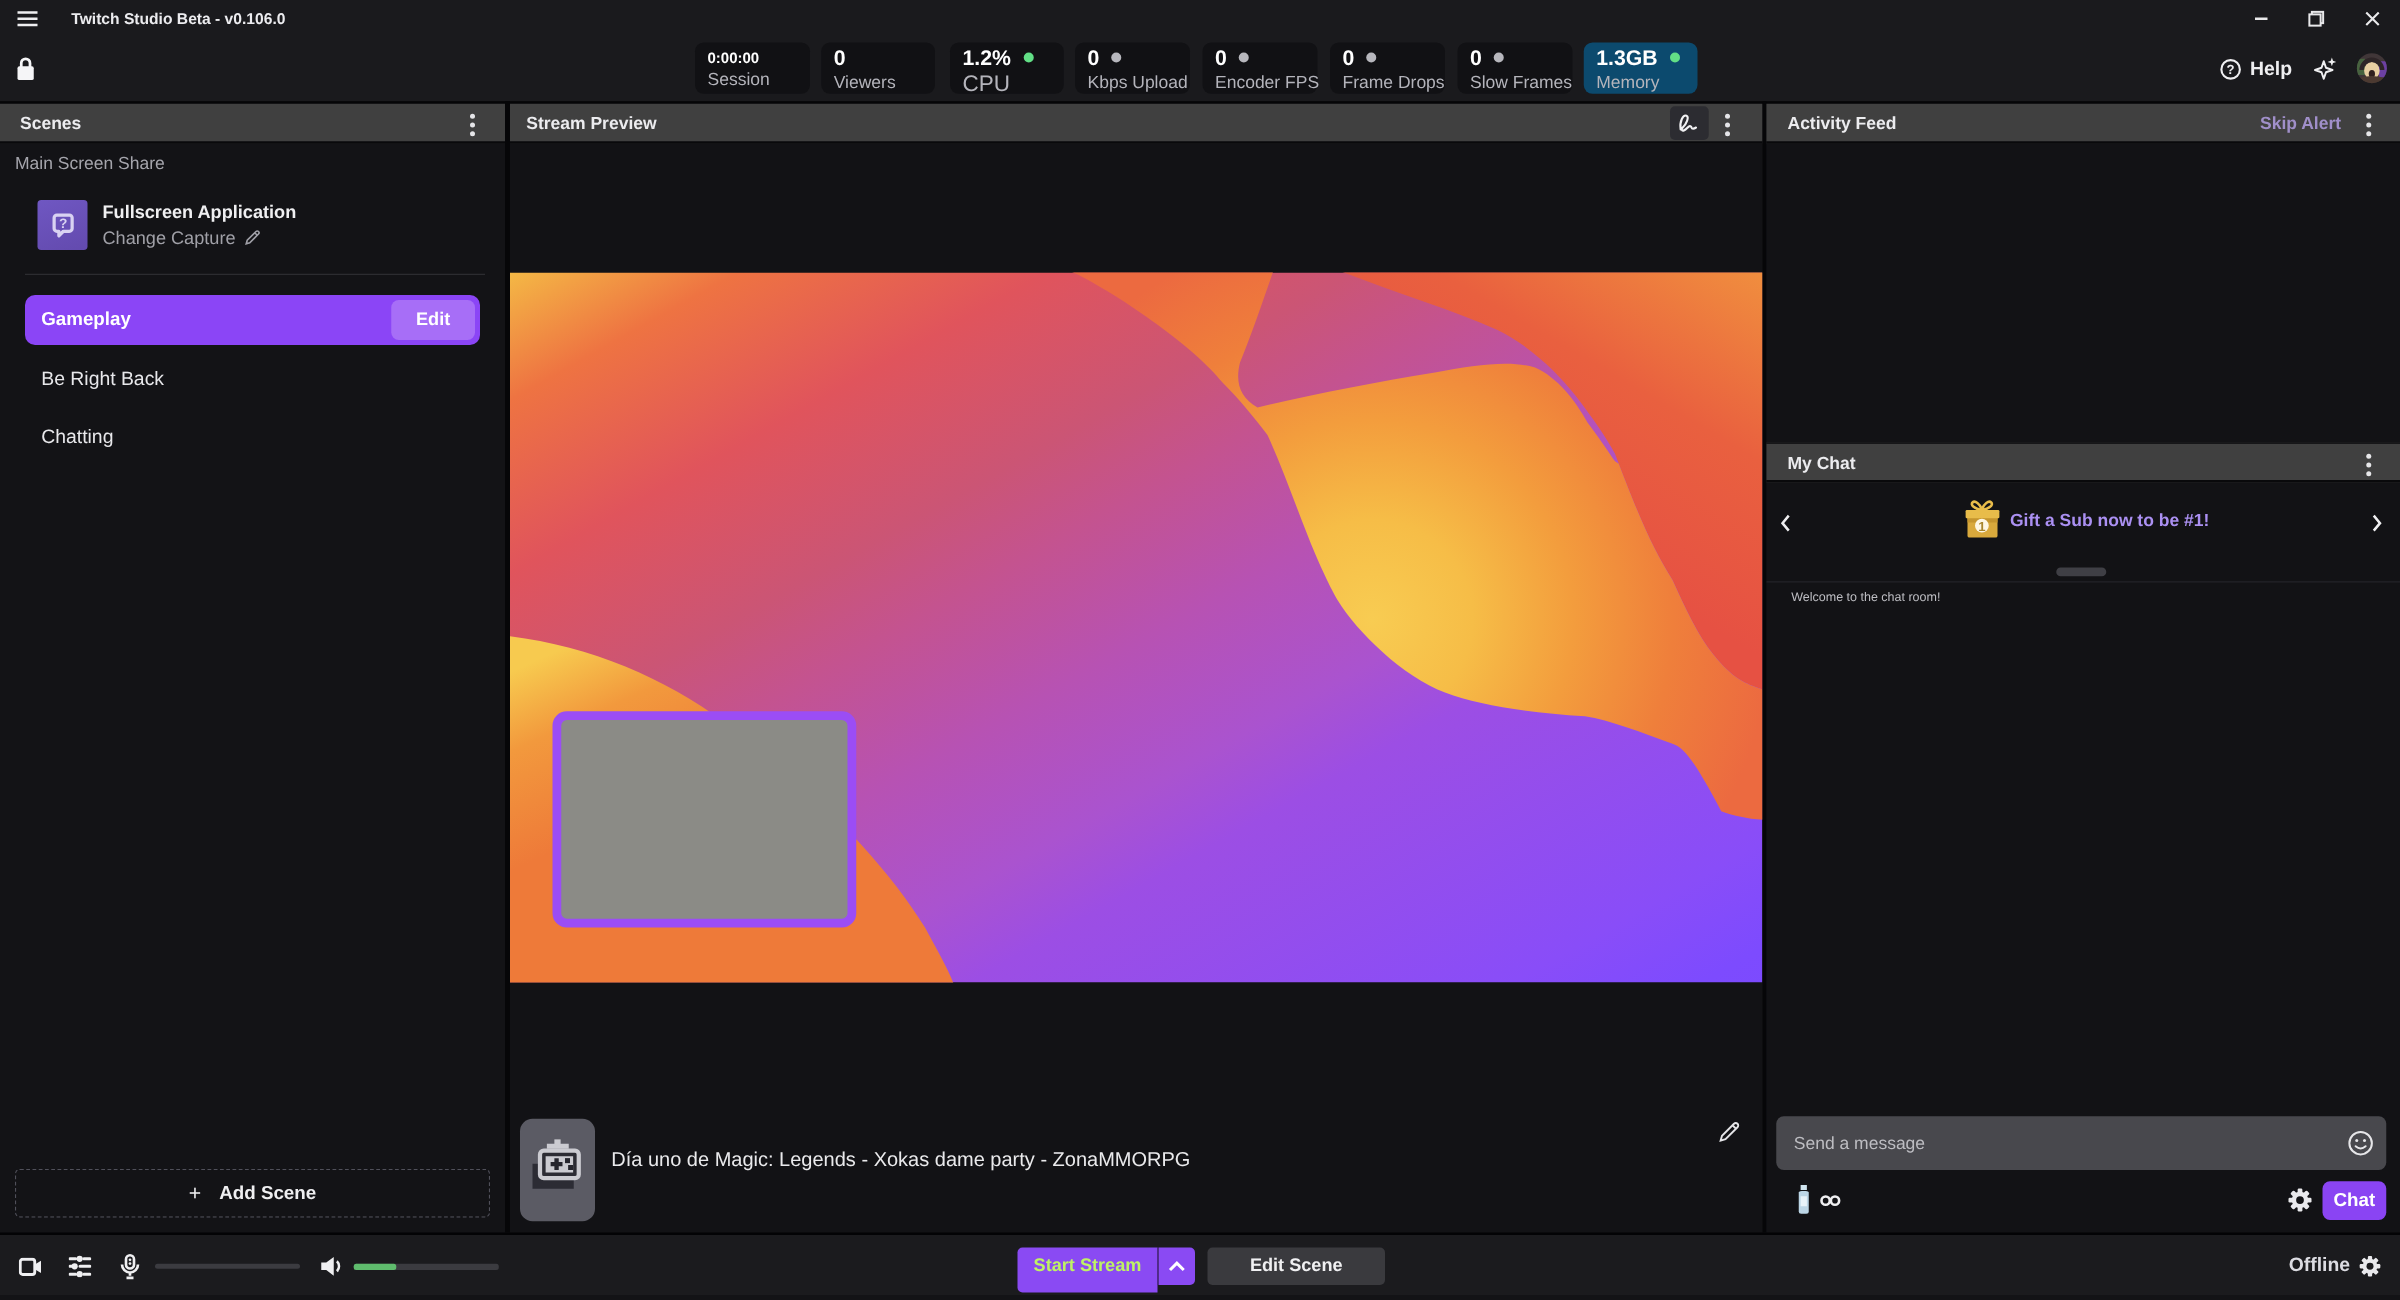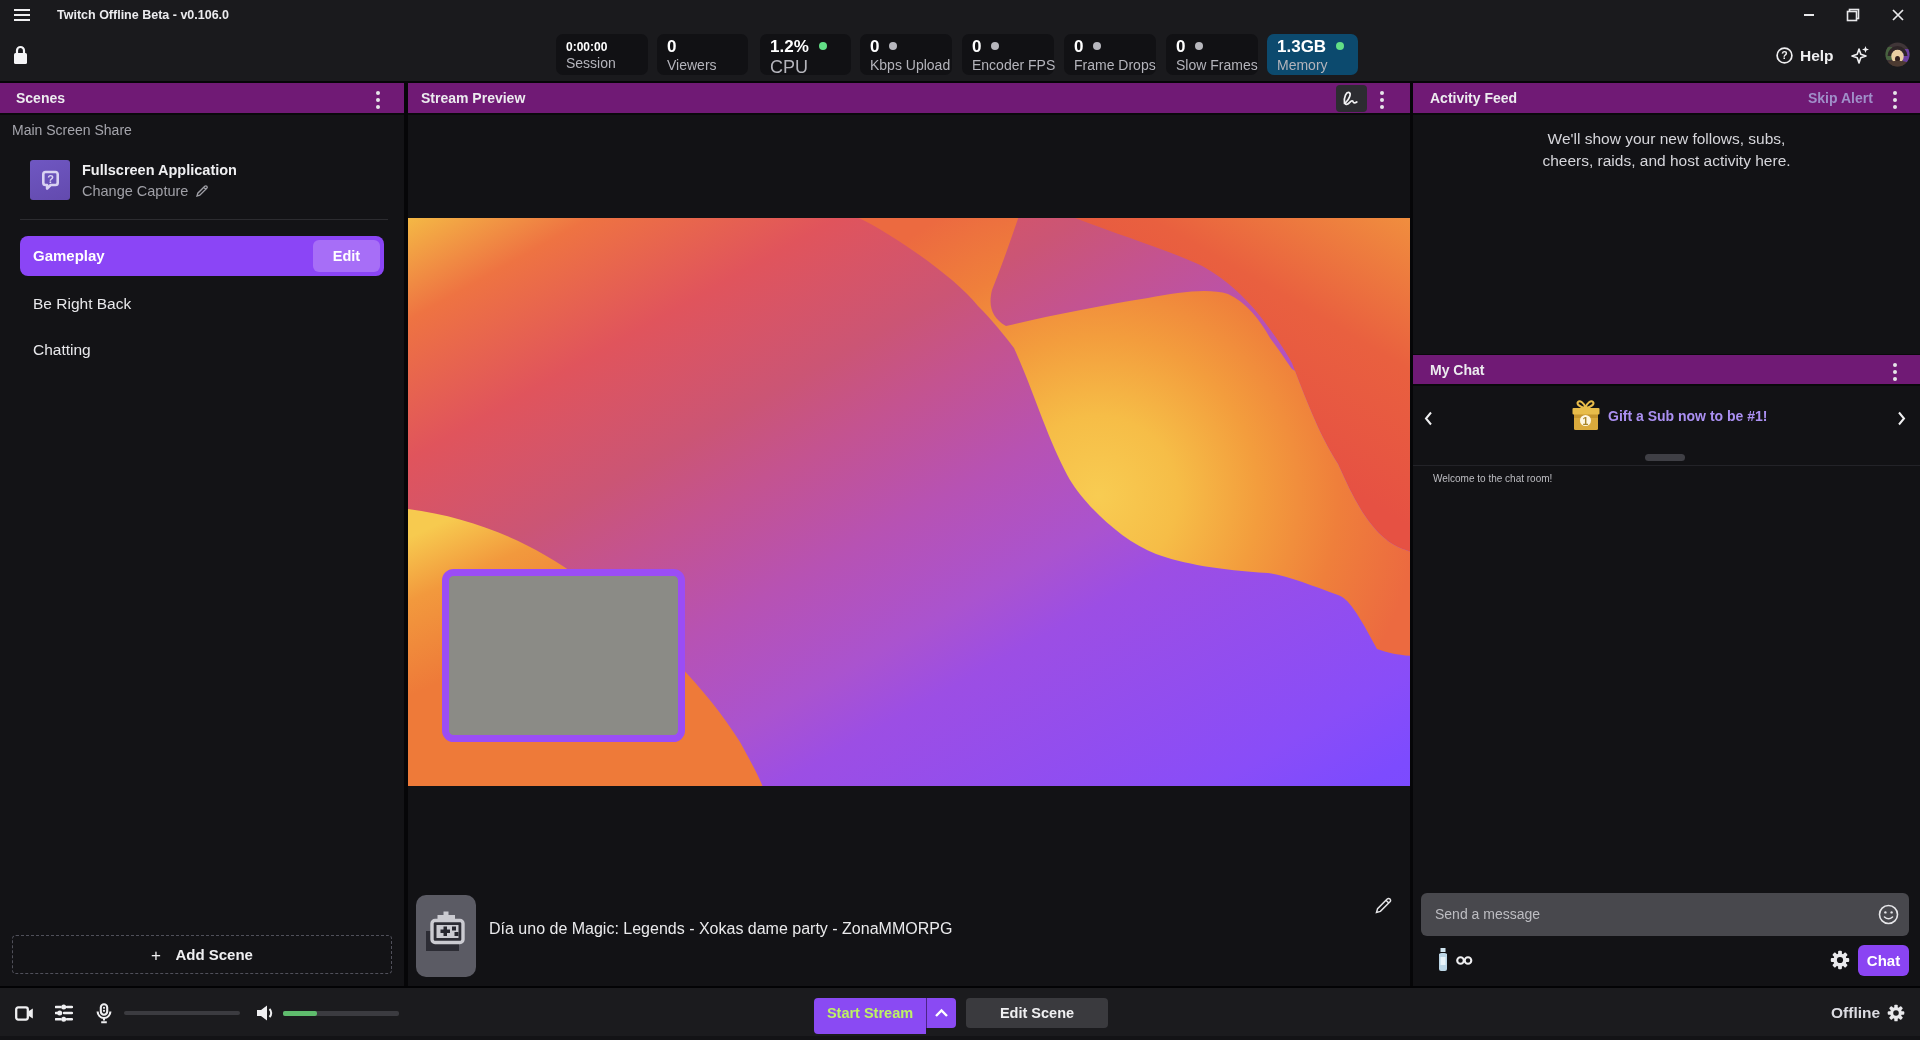--- a/index.html
+++ b/index.html
@@ -1,31 +1,31 @@
 <!DOCTYPE html>
 <html><head>
 <meta charset="utf-8">
 <style>
   * { margin:0; padding:0; box-sizing:border-box; }
   html,body { width:1920px; height:1040px; overflow:hidden; background:#131316;
     font-family:"Liberation Sans", sans-serif; }
   .abs { position:absolute; }
-  .hdr { background:#701a75; border-bottom:2px solid #09090b;padding-left:26px; }
+  .hdr { background:#404040; border-bottom:2px solid #09090b;padding-left:26px; }
   .hdrtxt { font-size:14px; font-weight:700; color:#ececef; }
   .dots3 { width:4px; height:4px; border-radius:50%; background:#e6e6e9;
     box-shadow:0 7px 0 #e6e6e9, 0 14px 0 #e6e6e9; }
 </style>
 </head>
 <body>
 
 <div class="abs" style="left:0;top:0;width:1920px;height:81px;background:#1a1a1d;"></div>
 
 <div class="abs" style="left:14px;top:9px;width:16px;height:2.4px;background:#efeff1;box-shadow:0 5px 0 #efeff1, 0 10px 0 #efeff1;"></div>
 
-<div class="abs" style="left:57px;top:7.5px;font-size:12.5px;font-weight:600;color:#ececef;">Twitch Offline Beta - v0.106.0</div>
+<div class="abs" style="left:57px;top:7.5px;font-size:12.5px;font-weight:600;color:#ececef;">Twitch Studio Beta - v0.106.0</div>
 
 <div class="abs" style="left:1804px;top:14px;width:10px;height:2px;background:#e8e8ea;"></div>
 <svg class="abs" style="left:1846px;top:8px" width="14" height="14" viewBox="0 0 14 14">
   <rect x="3.5" y="1.5" width="9" height="9" fill="none" stroke="#e8e8ea" stroke-width="1.6"></rect>
   <rect x="1.5" y="3.5" width="9" height="9" fill="#1a1a1d" stroke="#e8e8ea" stroke-width="1.6"></rect>
 </svg>
 <svg class="abs" style="left:1892px;top:9px" width="12" height="12" viewBox="0 0 12 12">
   <path d="M1 1 L11 11 M11 1 L1 11" stroke="#e8e8ea" stroke-width="1.7"></path>
 </svg>
 
@@ -183,21 +183,20 @@
     <rect x="38.5" y="37" width="4" height="4" fill="#26262e"></rect>
   </svg>
 </div>
 <div class="abs" style="left:489px;top:920px;font-size:16px;color:#eaeaec;">Día uno de Magic: Legends - Xokas dame party - ZonaMMORPG</div>
 <svg class="abs" style="left:1374px;top:896px" width="19" height="19" viewBox="0 0 19 19">
   <path d="M2.5 16.5 L3.6 12.6 L13.2 3 a1.9 1.9 0 0 1 2.8 2.8 L6.4 15.4 Z M12 4.2 l2.8 2.8" fill="none" stroke="#e4e4e7" stroke-width="1.5"></path>
 </svg>
 
 <div class="abs" style="left:1413px;top:115px;width:507px;height:871px;background:#121215;"></div>
 <div class="abs" style="left:1413px;top:115px;width:507px;text-align:center;">
-  <div style="margin-top:13px;font-size:15.5px;color:#d6d6db;line-height:22px;">We'll show your new follows, subs,<br>cheers, raids, and host activity here.</div>
 </div>
 
 <div class="abs hdr" style="left:1413px;top:354px;width:507px;height:32px;border-top:1px solid #09090b;">
   <div class="abs hdrtxt" style="left:17px;top:7px;">My Chat</div>
   <div class="abs dots3" style="left:480px;top:8px;"></div>
 </div>
 
 <svg class="abs" style="left:1423px;top:411px" width="10" height="15" viewBox="0 0 10 15">
     <path d="M8 1.5 L3 7.5 L8 13.5" fill="none" stroke="#efeff1" stroke-width="2"></path>
   </svg>

